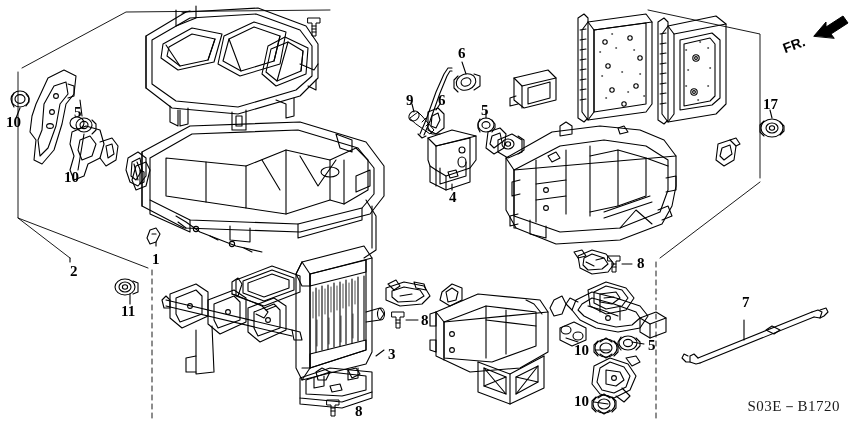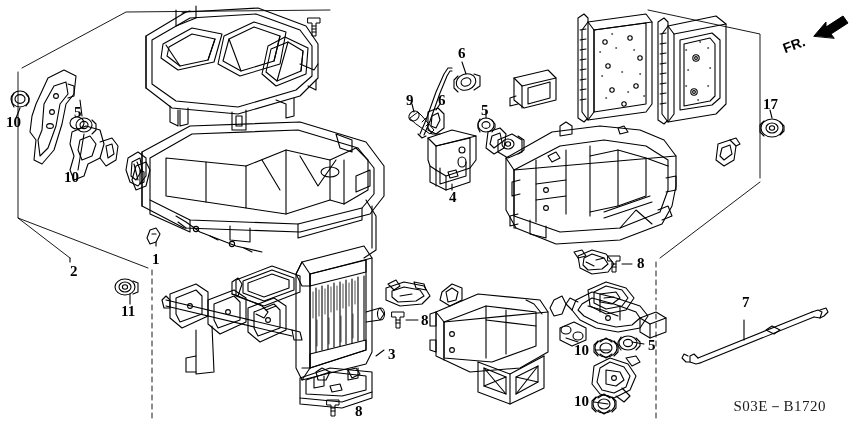--- a/index.html
+++ b/index.html
@@ -3,21 +3,21 @@
 <meta charset="utf-8">
 <style>
   html,body{margin:0;padding:0;background:#ffffff;}
   body{width:850px;height:424px;position:relative;overflow:hidden;
        font-family:"Liberation Serif",serif;color:#000;}
   #stage{position:absolute;left:0;top:0;width:850px;height:424px;}
   svg.layer{position:absolute;left:0;top:0;width:850px;height:424px;}
   .callout{position:absolute;font-family:"Liberation Serif",serif;
            font-weight:bold;font-size:15px;line-height:1;color:#000;
            white-space:nowrap;}
-  .partnum{position:absolute;right:24px;bottom:8px;font-family:"Liberation Serif",serif;
+  .partnum{position:absolute;right:10px;bottom:8px;font-family:"Liberation Serif",serif;
            font-size:15px;letter-spacing:.5px;color:#1a1a1a;}
   .frlabel{position:absolute;font-family:"Liberation Sans",sans-serif;
            font-weight:bold;font-size:14px;color:#000;
            transform:rotate(-20deg);transform-origin:left bottom;}
 </style>
 </head>
 <body>
 
 <div id="stage">
 

